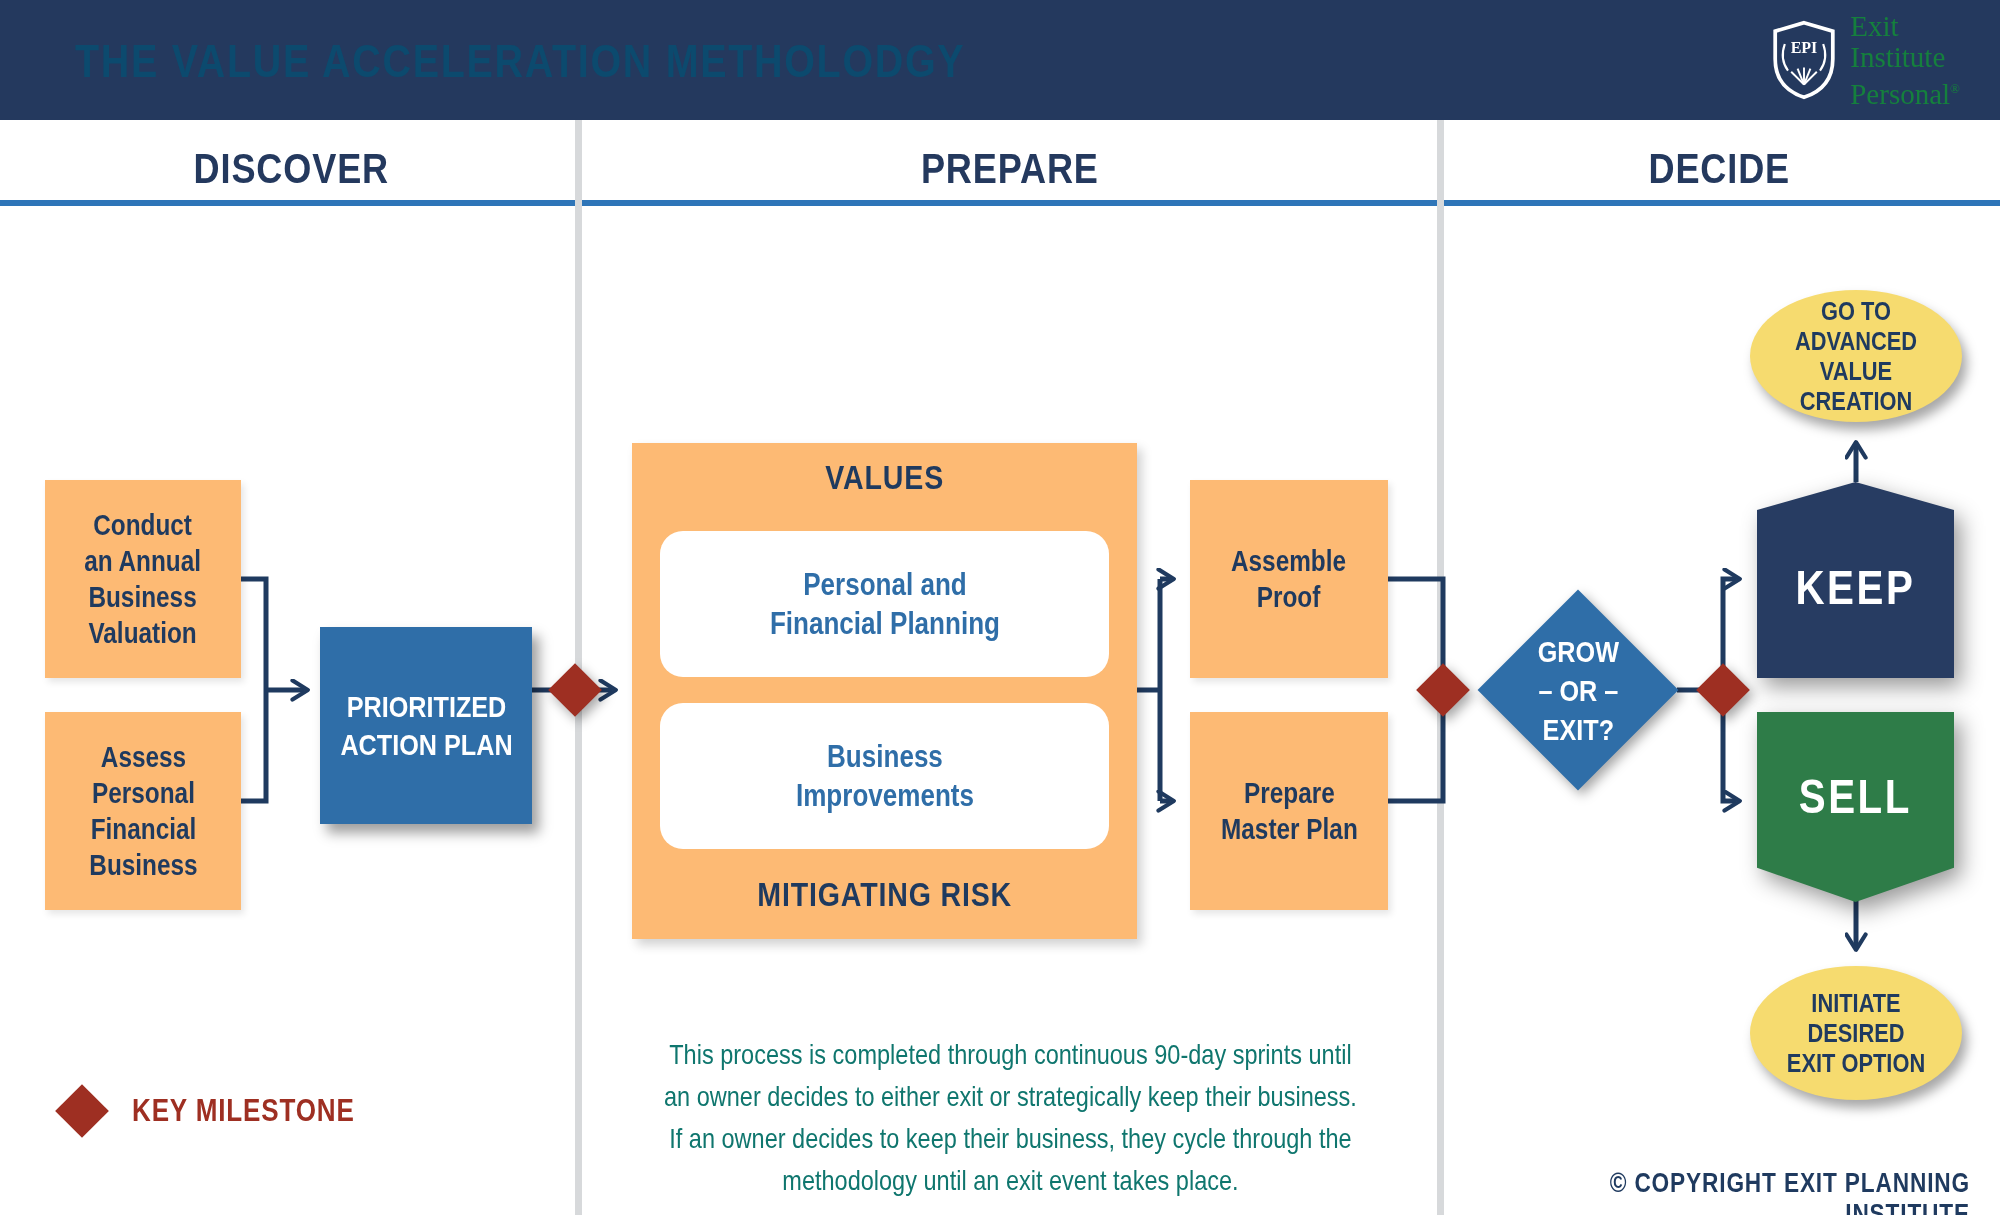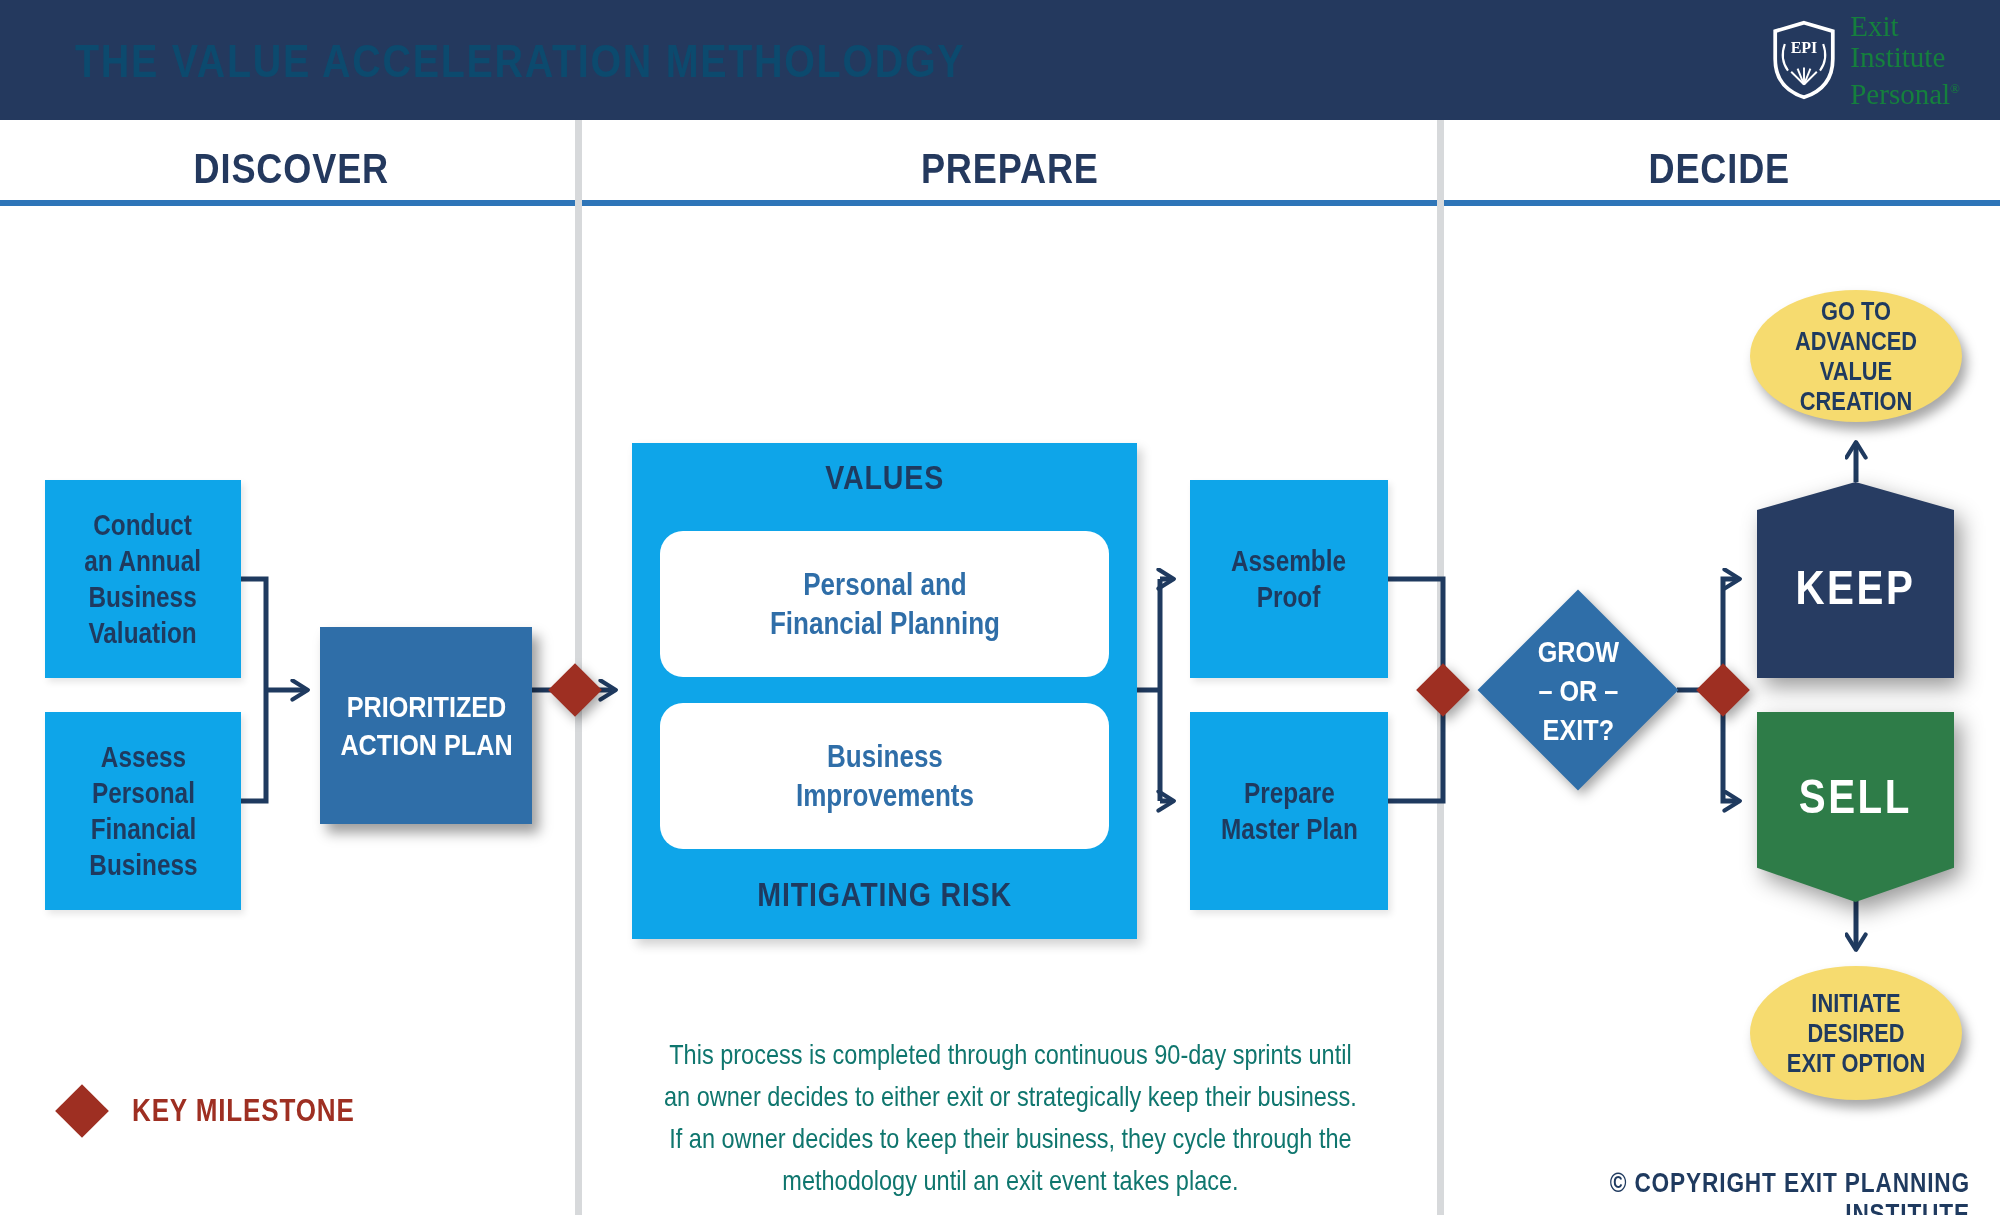--- a/index.html
+++ b/index.html
@@ -20,21 +20,21 @@
     color:#0c4a6e;font-size:47px;font-weight:bold;letter-spacing:2px;}
   .logo-wrap{right:40px;top:14px;height:92px;display:flex;align-items:center;gap:14px;position:absolute;}
   .logo-text{color:#15803d;font-family:"Liberation Serif",serif;font-size:29px;line-height:31px;}
 
   
   .col-head{top:138px;width:320px;height:60px;color:#24395E;font-size:43px;font-weight:bold;letter-spacing:1px;}
   .rule{left:0;top:200px;width:2000px;height:6px;background:#2E75B8;}
   .divider{top:120px;width:7px;height:1095px;background:#D7D9DB;z-index:1;}
 
   
-  .graybox{background:#0ea5e9;color:#1F3A5F;font-weight:bold;font-size:29px;line-height:36px;
+  .graybox{background:#fdba74;color:#1F3A5F;font-weight:bold;font-size:29px;line-height:36px;
     box-shadow:3px 4px 7px rgba(0,0,0,0.10);z-index:3;}
   .bluefill{background:#2F6EA8;color:#ffffff;margin-top:31px;}
   .shadowed{box-shadow:7px 9px 12px rgba(0,0,0,0.38);}
   .whitebox{background:#ffffff;color:#2F6EA8;font-weight:bold;font-size:31px;line-height:39px;border-radius:23px;}
   .ellipse{background:#F6DB6F;border-radius:50%;color:#1F3A5F;font-weight:bold;
     font-size:26px;line-height:30px;box-shadow:5px 8px 12px rgba(0,0,0,0.35);z-index:3;}
 
   .dwrap{position:absolute;z-index:4;filter:drop-shadow(4px 5px 6px rgba(0,0,0,0.35));}
   .diam{width:100%;height:100%;transform:rotate(45deg);}
   .red{background:#9E2F22;}

